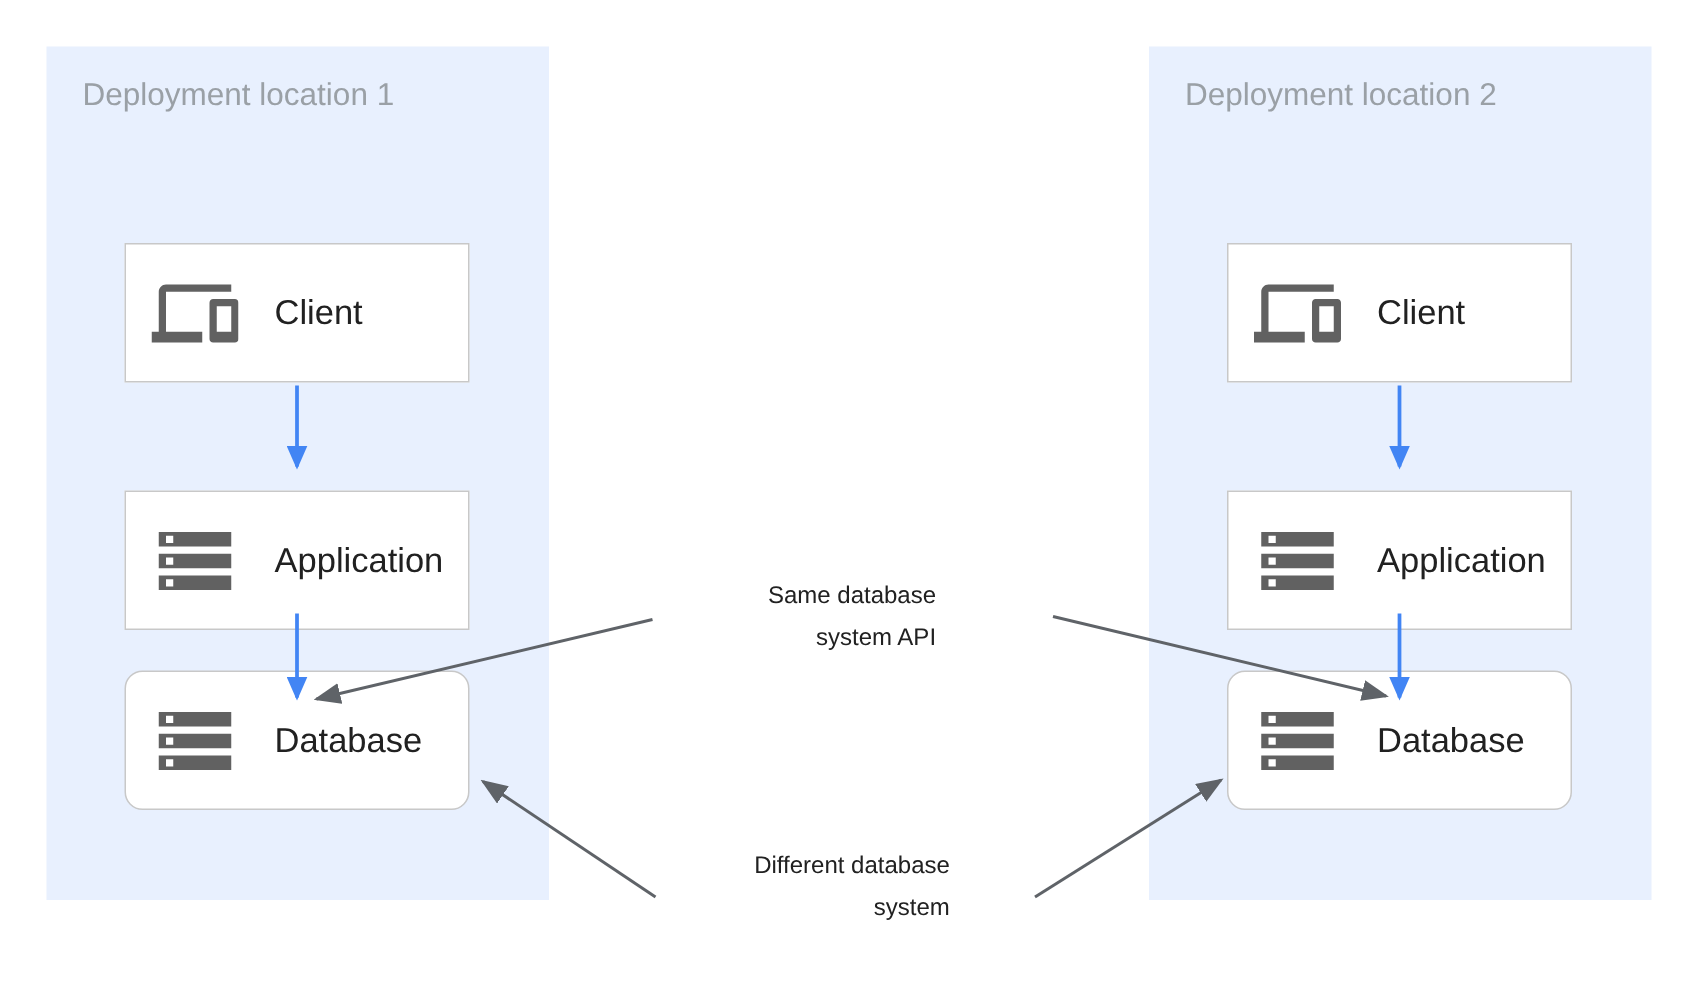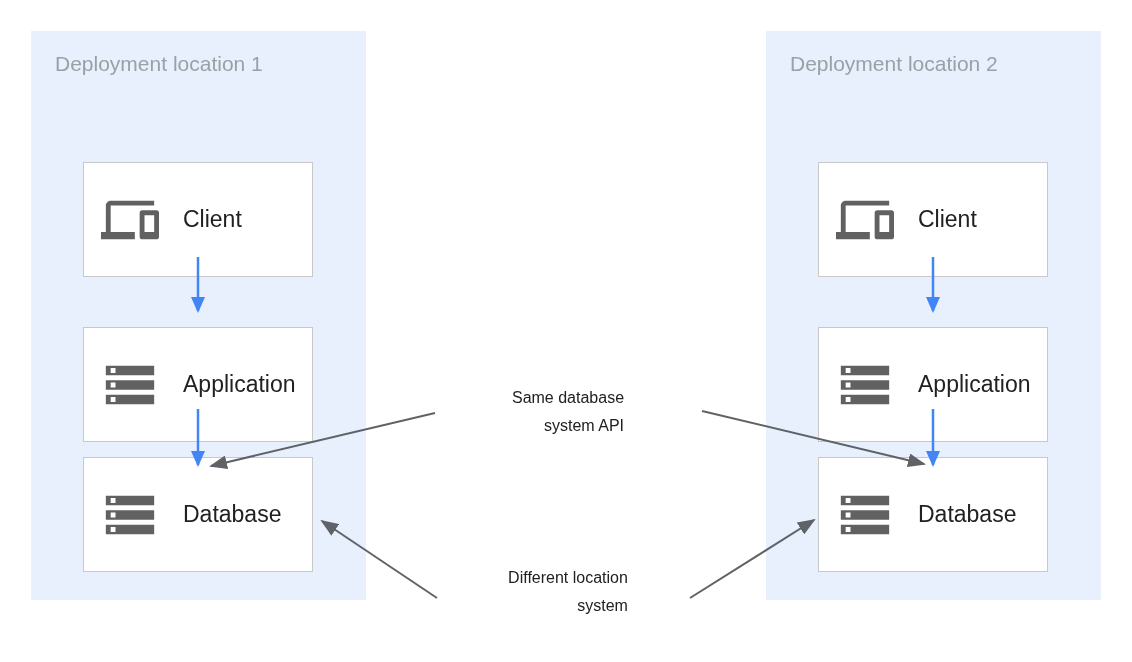--- a/index.html
+++ b/index.html
@@ -39,30 +39,30 @@
     top:21px;
     font-size:21px;
     font-weight:400;
     color:var(--title_gray);
     white-space:nowrap;
   }
   .node{
     position:absolute;
     left:52px;
     width:230px;
-    height:115px;
+    height:93px;
     background:#FFFFFF;
     border:1px solid var(--node_border);
     display:flex;
     align-items:center;
     padding-left:17px;
   }
   .node-client{top:131px;}
   .node-application{top:284px;margin-top:12px;}
-  .node-database{top:426px;}
+  .node-database{top:416px;border-radius:12px;}
   .node .icon{
     width:58px;
     height:58px;
     flex:0 0 58px;
     display:flex;
     align-items:center;
     justify-content:center;
   }
   .node .icon svg{width:58px;height:58px;fill:var(--icon_gray);}
   .node .label{
@@ -159,21 +159,21 @@
       </span>
       <span class="label">Database</span>
     </div>
   </section>
 
   <div class="annotation ann-same">
     <span>Same database</span>
     <span>system API</span>
   </div>
   <div class="annotation ann-diff">
-    <span>Different location</span>
+    <span>Different database</span>
     <span>system</span>
   </div>
 
   <svg class="overlay" viewBox="0 0 1132 662">
     <defs>
       <marker id="ab" markerUnits="userSpaceOnUse" markerWidth="16" markerHeight="14" refX="14" refY="7" orient="auto">
         <path class="mblue" d="M0,0 L16,7 L0,14 Z"></path>
       </marker>
       <marker id="ag" markerUnits="userSpaceOnUse" markerWidth="18" markerHeight="14" refX="16" refY="7" orient="auto">
         <path class="mgray" d="M0,0 L18,7 L0,14 Z"></path>

